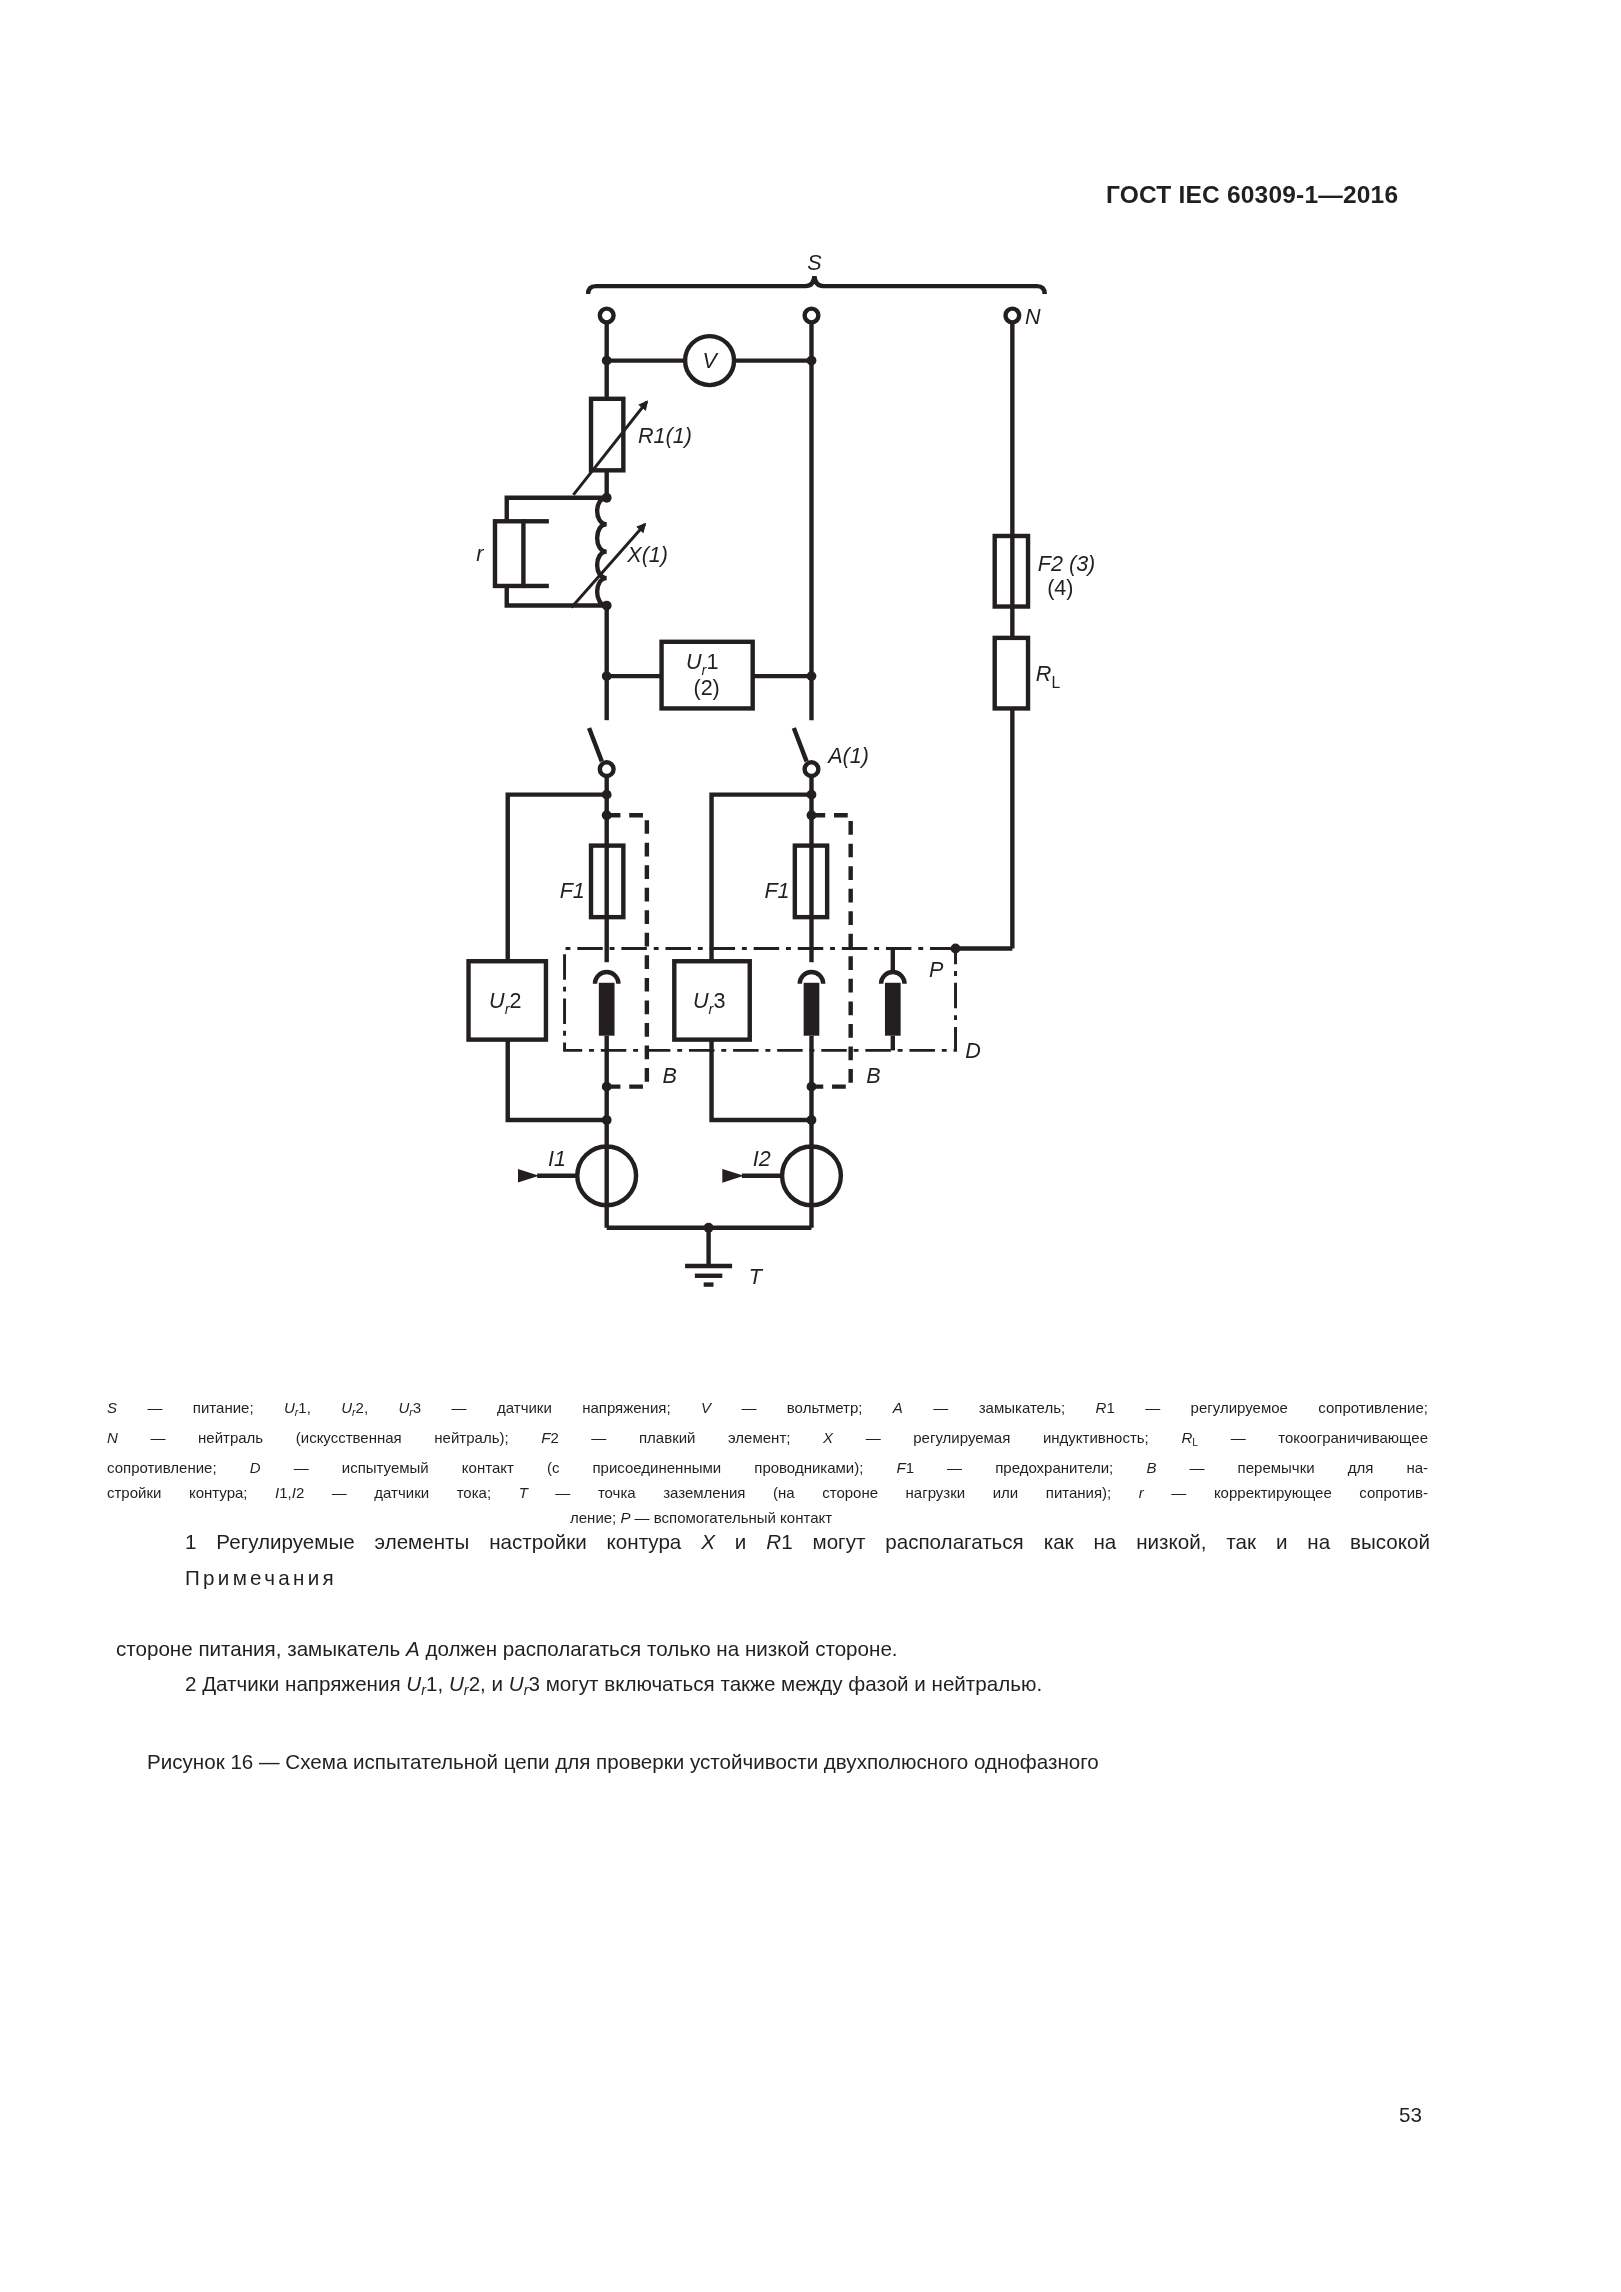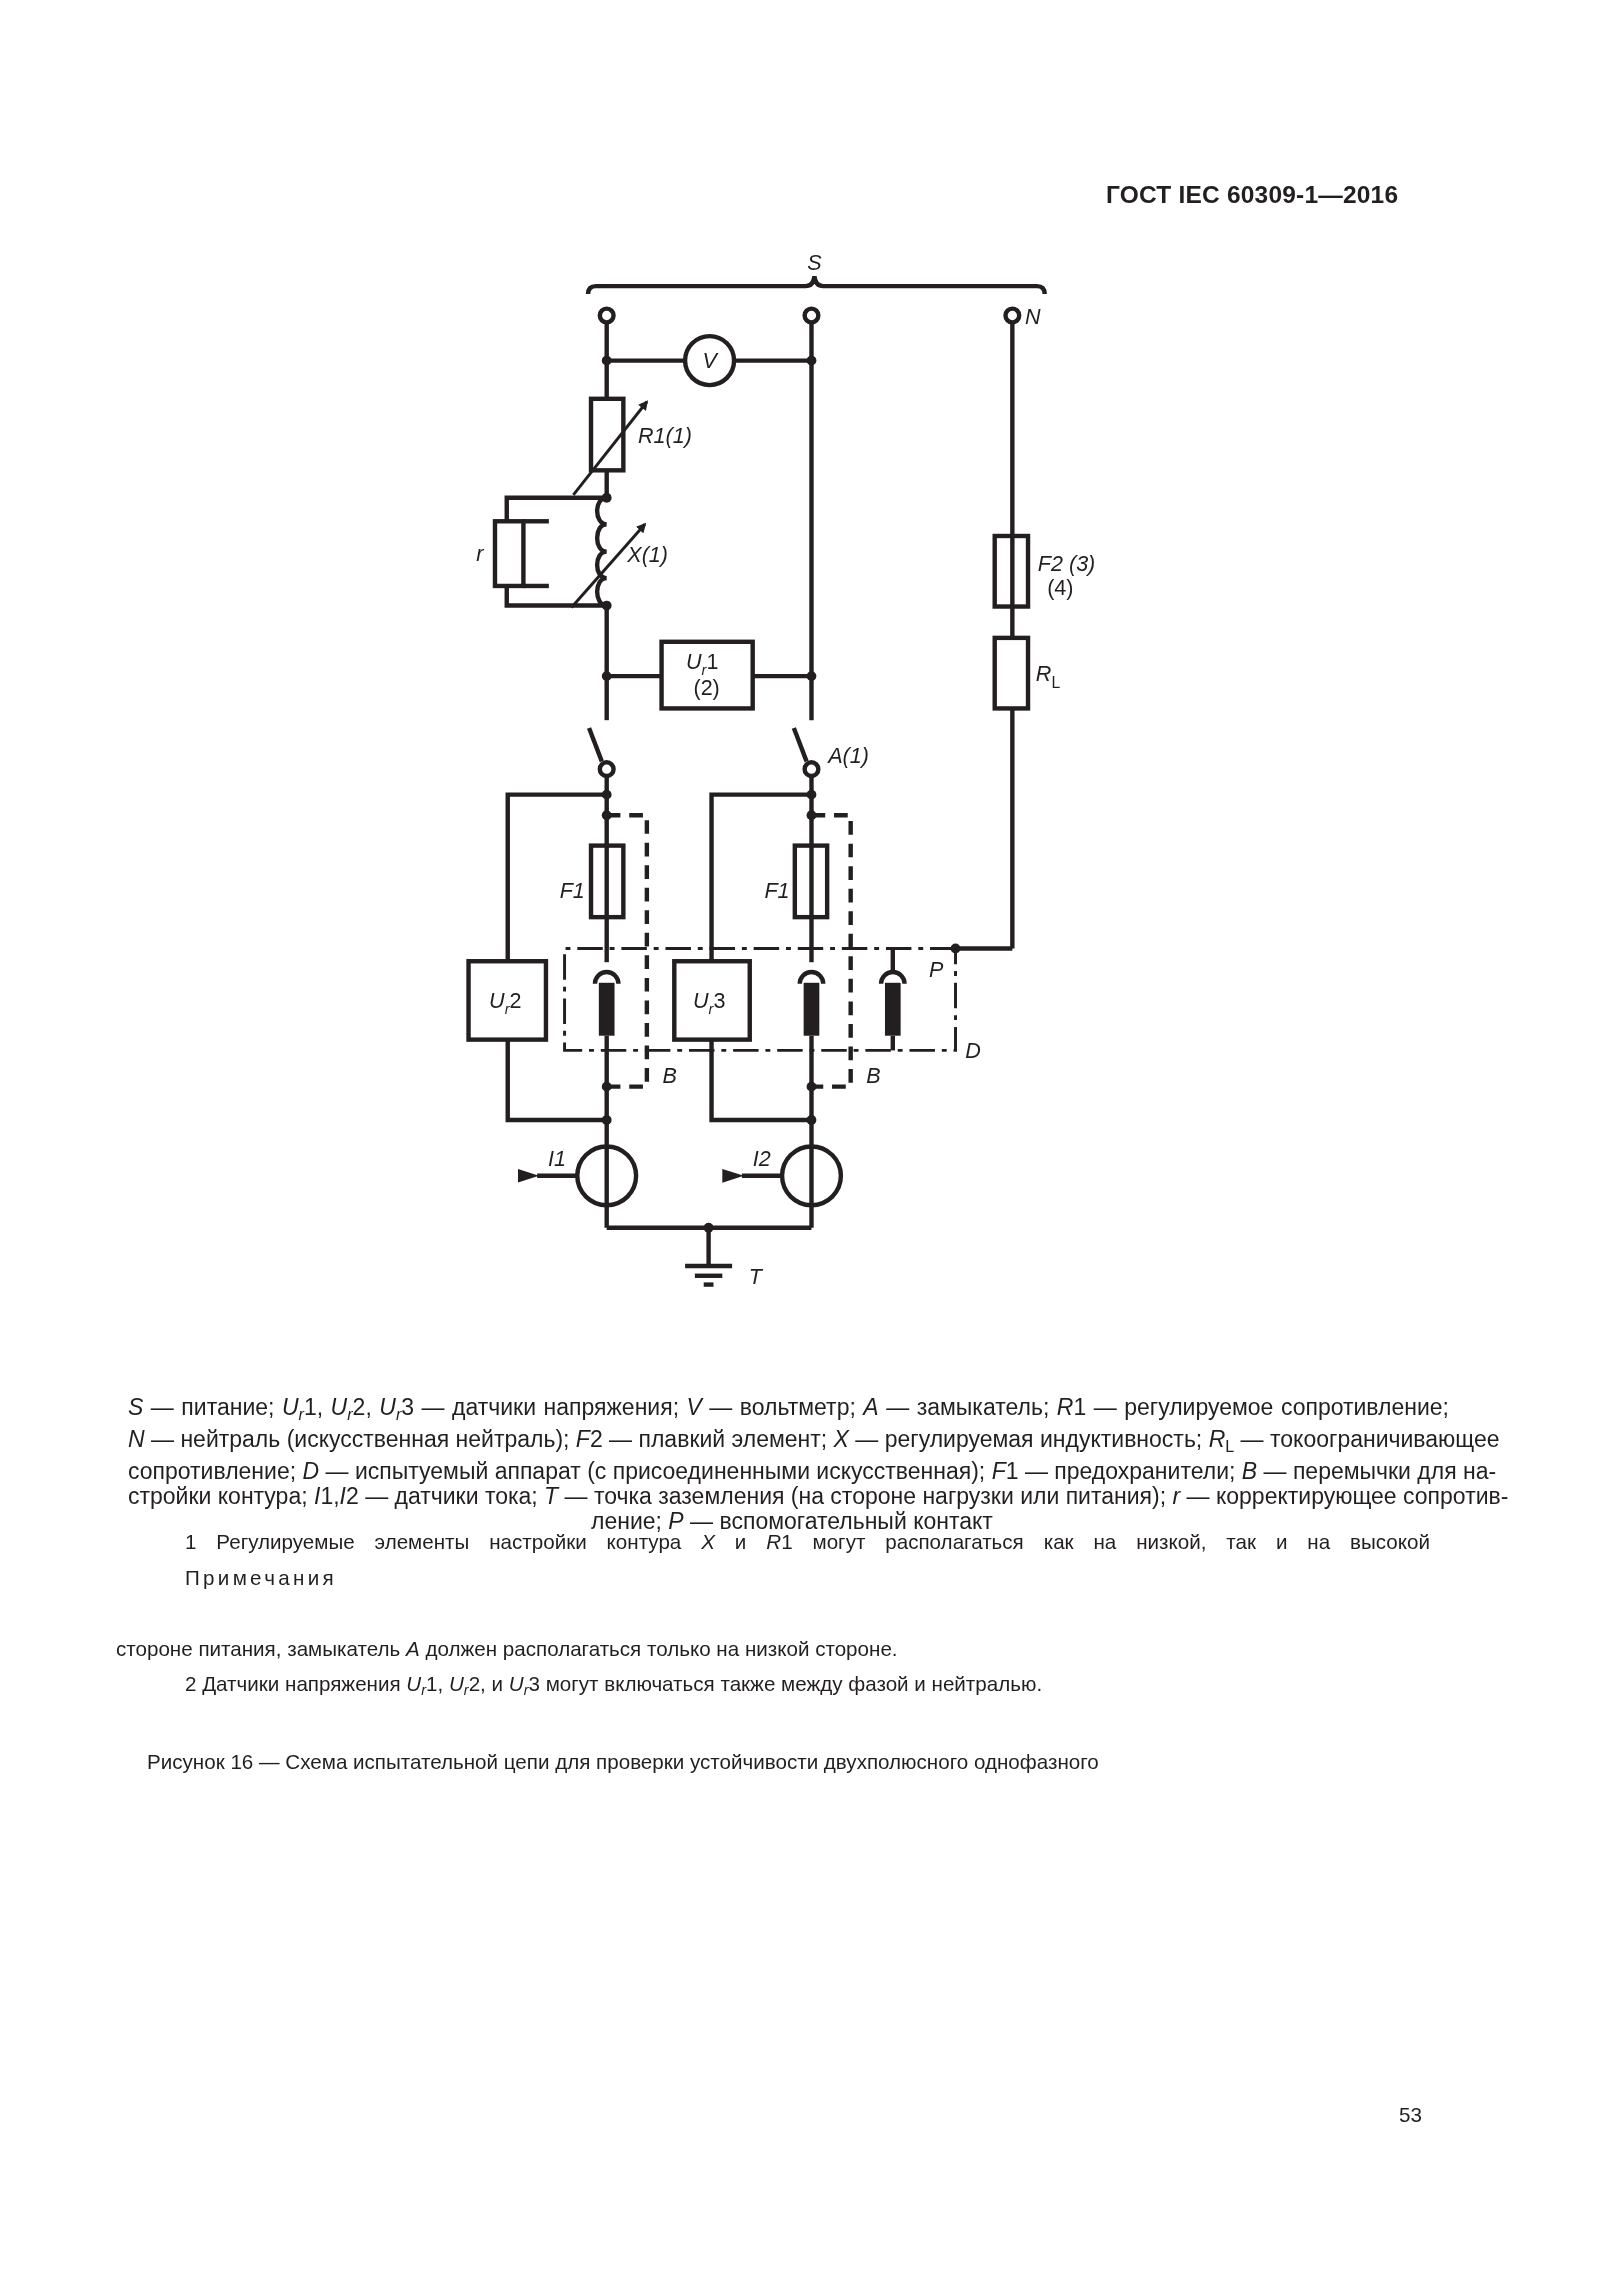--- a/index.html
+++ b/index.html
@@ -4,21 +4,21 @@
 <style>
   html, body { margin: 0; padding: 0; background: #ffffff; }
   body { width: 1621px; height: 2293px; position: relative; overflow: hidden;
          font-family: "Liberation Sans", sans-serif; color: #231f20; }
   .abs { position: absolute; margin-top: 32px; }
   #doc-header { left: 1106px; top: 149px; font-size: 24.5px; font-weight: bold; letter-spacing: 0.2px; white-space: nowrap; }
   #diagram { position: absolute; left: 0; top: 0; width: 1621px; height: 1313px; }
   #diagram text { font-family: "Liberation Sans", sans-serif; fill: #231f20; }
   .lbl { font-size: 22px; }
   .it { font-style: italic; }
-  #legend { left: 128px; top: 1363px; width: 1321px; font-size: 23px; line-height: 25px; text-align: justify; }
+  #legend { left: 107px; top: 1363px; width: 1321px; font-size: 15px; line-height: 25px; text-align: justify; }
   #legend .line { display: block; white-space: nowrap; text-align: justify; text-align-last: justify; }
   #legend .line.lastline { text-align-last: auto; padding-left: 463px; }
   .i { font-style: italic; }
   sub { font-size: 0.7em; vertical-align: -0.3em; }
   #notes-title { left: 185px; top: 1534px; font-size: 20.6px; letter-spacing: 3.3px; text-align: right; }
   .note { font-size: 20.6px; white-space: nowrap; text-align: center; }
   #note1a { left: 185px; top: 1498px; width: 1245px; text-align: justify; text-align-last: justify; }
   #note1b { left: 116px; top: 1605px; }
   #note2  { left: 185px; top: 1640px; }
   #caption { left: 147px; top: 1715px; width: 1250px; font-size: 20.6px; line-height: 30px; }
@@ -179,21 +179,21 @@
   <text class="lbl it" x="676" y="1105">B</text>
   <text class="lbl it" x="884" y="1105">B</text>
   <text x="559" y="1190" font-size="22" font-family="Liberation Serif, serif" font-style="italic">I1</text>
   <text x="768" y="1190" font-size="22" font-family="Liberation Serif, serif" font-style="italic">I2</text>
   <text class="lbl it" x="764" y="1310">T</text>
 </svg>
 
 <div id="legend" class="abs">
   <span class="line"><span class="i">S</span><span> — питание; </span><span class="i">U</span><sub class="i">r</sub><span>1, </span><span class="i">U</span><sub class="i">r</sub><span>2, </span><span class="i">U</span><sub class="i">r</sub><span>3 — датчики напряжения; </span><span class="i">V</span><span> — вольтметр; </span><span class="i">A</span><span> — замыкатель; </span><span class="i">R</span><span>1 — регулируемое сопротивление;</span></span>
   <span class="line"><span class="i">N</span><span> — нейтраль (искусственная нейтраль); </span><span class="i">F</span><span>2 — плавкий элемент; </span><span class="i">X</span><span> — регулируемая индуктивность; </span><span class="i">R</span><sub>L</sub><span> — токоограничивающее</span></span>
-  <span class="line"><span>сопротивление; </span><span class="i">D</span><span> — испытуемый аппарат (с присоединенными искусственная); </span><span class="i">F</span><span>1 — предохранители; </span><span class="i">B</span><span> — перемычки для на-</span></span>
+  <span class="line"><span>сопротивление; </span><span class="i">D</span><span> — испытуемый контакт (с присоединенными проводниками); </span><span class="i">F</span><span>1 — предохранители; </span><span class="i">B</span><span> — перемычки для на-</span></span>
   <span class="line"><span>стройки контура; </span><span class="i">I</span><span>1,</span><span class="i">I</span><span>2 — датчики тока; </span><span class="i">T</span><span> — точка заземления (на стороне нагрузки или питания); </span><span class="i">r</span><span> — корректирующее сопротив-</span></span>
   <span class="line lastline"><span>ление; </span><span class="i">P</span><span> — вспомогательный контакт</span></span>
 </div>
 
 <div id="notes-title" class="abs">Примечания</div>
 <div id="note1a" class="abs note"><span>1 Регулируемые элементы настройки контура </span><span class="i">X</span><span> и </span><span class="i">R</span><span>1 могут располагаться как на низкой, так и на высокой</span></div>
 <div id="note1b" class="abs note"><span>стороне питания, замыкатель </span><span class="i">A</span><span> должен располагаться только на низкой стороне.</span></div>
 <div id="note2" class="abs note"><span>2 Датчики напряжения </span><span class="i">U</span><sub class="i">r</sub><span>1, </span><span class="i">U</span><sub class="i">r</sub><span>2, и </span><span class="i">U</span><sub class="i">r</sub><span>3 могут включаться также между фазой и нейтралью.</span></div>
 
 <div id="caption" class="abs">

